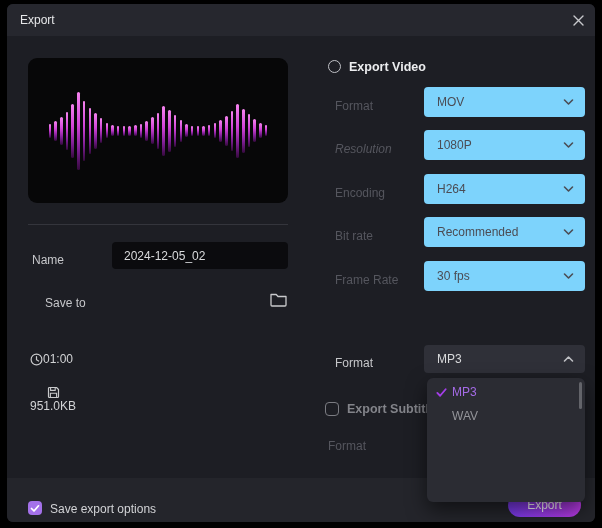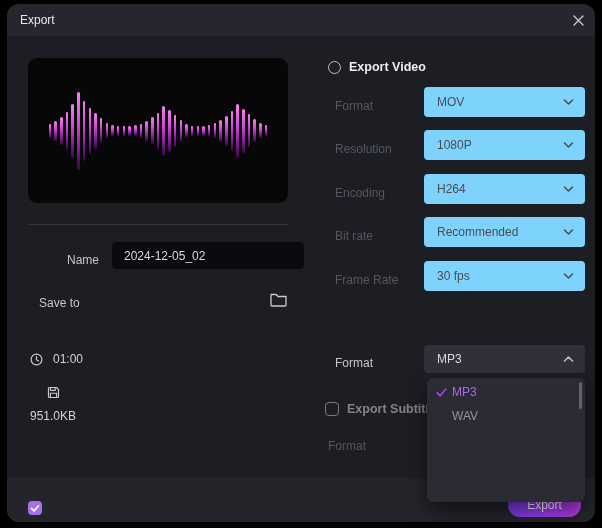--- a/index.html
+++ b/index.html
@@ -1,51 +1,51 @@
 <!DOCTYPE html>
 <html><head>
 <meta charset="utf-8">
 <style>
   * { margin:0; padding:0; box-sizing:border-box; }
   html,body { width:602px; height:528px; background:#000; overflow:hidden;
               font-family:"Liberation Sans", sans-serif; }
   .dialog { position:absolute; left:7px; top:4px; width:588px; height:518px;
-            background:#1d1e24; border-radius:12px; overflow:hidden; }
+            background:#1d1e24; border-radius:6px; overflow:hidden; }
 
   
   .titlebar { position:absolute; left:0; top:0; width:100%; height:32px;
               background:#26272e; display:flex; align-items:center; padding:0 13px; }
   .title { font-size:12px; color:#e6e7e9; }
   .close-btn { position:absolute; right:8px; top:7px; width:18px; height:18px;
                display:flex; align-items:center; justify-content:center; cursor:pointer; }
 
   
   .preview { position:absolute; left:21px; top:54px; width:260px; height:145px;
              background:#070708; border-radius:9px; display:flex; align-items:center;
              justify-content:center; gap:3.2px; overflow:hidden; }
   .wbar { width:2.5px; border-radius:2px;
           background:linear-gradient(to bottom,#f584ee 0%, #d243d8 42%, #7a1d90 75%, #35093e 100%); }
   .divider { position:absolute; left:21px; top:220px; width:260px; height:1px; background:#34353c; }
 
   .field-label { position:absolute; font-size:12px; color:#c6c7ca; }
-  .name-input { position:absolute; left:105px; top:238px; width:192px; height:27px;
+  .name-input { position:absolute; left:105px; top:238px; width:176px; height:27px;
                 background:#0b0b0e; border:none; border-radius:4px; color:#d9dadc;
                 font-size:12px; padding:0 12px; outline:none;
                 font-family:"Liberation Sans", sans-serif; }
   .saveto-box { position:absolute; left:105px; top:282px; width:152px; height:27px;
                 background:#2b2c32; border-radius:4px; color:#c2c3c7; font-size:10.5px;
                 display:flex; align-items:center; padding:0 7px; white-space:nowrap;
                 overflow:hidden; }
   .folder-btn { position:absolute; left:262px; top:287px; width:20px; height:18px; cursor:pointer; }
 
-  .meta-row { position:absolute; display:flex; align-items:center; gap:10px; }
+  .meta-row { position:absolute; display:flex; align-items:center; }
   .meta-text { font-size:12px; color:#d2d3d5; }
 
   
-  .radio-row { position:absolute; display:flex; align-items:flex-end; gap:8px; }
+  .radio-row { position:absolute; display:flex; align-items:flex-start; gap:8px; }
   .radio { width:13px; height:13px; border-radius:50%; border:1.5px solid #c0c1c6; }
   .radio.on { border-color:#9254de; position:relative; }
   .radio.on::after { content:''; position:absolute; left:1.5px; top:1.5px; width:7px;
                      height:7px; border-radius:50%; background:#9254de; }
   .radio-label { font-size:12.5px; font-weight:700; color:#ecedef; }
 
   .row-label { position:absolute; left:328px; font-size:12px; color:#55565e; }
   .row-label.bright { color:#c6c7ca; }
   .dd { position:absolute; left:417px; width:161px; height:30px; background:#7dd3fc;
         border-radius:4px; display:flex; align-items:center; padding:0 13px;
@@ -133,23 +133,23 @@
       <div class="wbar" style="height: 40px;"></div>
       <div class="wbar" style="height: 54px;"></div>
       <div class="wbar" style="height: 44px;"></div>
       <div class="wbar" style="height: 33px;"></div>
       <div class="wbar" style="height: 23px;"></div>
       <div class="wbar" style="height: 15px;"></div>
       <div class="wbar" style="height: 11px;"></div>
     </div>
   <div class="divider"></div>
 
-  <span class="field-label" style="left:25px; top:249px;margin-left:35px;">Name</span>
+  <span class="field-label" style="left:25px; top:249px;">Name</span>
   <input class="name-input" value="2024-12-05_02" style="">
-  <span class="field-label" style="left:32px; top:292px;">Save to</span>
+  <span class="field-label" style="left:38px; top:292px;">Save to</span>
   <span class="folder-btn">
     <svg width="19" height="17" viewBox="0 0 19 17">
       <path d="M2 3.5 h5.2 l1.8 2 h8 v8.5 a1 1 0 0 1 -1 1 h-13 a1 1 0 0 1 -1 -1 z" fill="none" stroke="#c9cacc" stroke-width="1.3" stroke-linejoin="round"></path>
     </svg>
   </span>
 
   <div class="meta-row" style="left:23px; top:348px;">
     <svg width="13" height="13" viewBox="0 0 13 13">
       <circle cx="6.5" cy="6.5" r="5.4" fill="none" stroke="#c9cacc" stroke-width="1.2"></circle>
       <path d="M6.5 3.6 V6.7 L8.6 8" fill="none" stroke="#c9cacc" stroke-width="1.2" stroke-linecap="round"></path>
@@ -170,21 +170,21 @@
   </div>
 
   <span class="row-label" style="top:95px;">Format</span>
   <div class="dd" style="top:83px;">
     <span>MOV</span>
     <svg class="chev" width="11" height="8" viewBox="0 0 11 8">
         <path d="M1.5 2 L5.5 6 L9.5 2" fill="none" stroke="#4b4c54" stroke-width="1.6" stroke-linecap="round" stroke-linejoin="round"></path>
       </svg>
   </div>
 
-  <span class="row-label" style="top:138px;">Resolution</span>
+  <span class="row-label" style="top:138px;font-style:italic;">Resolution</span>
   <div class="dd" style="top:126px;">
     <span>1080P</span>
     <svg class="chev" width="11" height="8" viewBox="0 0 11 8">
         <path d="M1.5 2 L5.5 6 L9.5 2" fill="none" stroke="#4b4c54" stroke-width="1.6" stroke-linecap="round" stroke-linejoin="round"></path>
       </svg>
   </div>
 
   <span class="row-label" style="top:182px;">Encoding</span>
   <div class="dd" style="top:170px;">
     <span>H264</span>
@@ -221,20 +221,21 @@
   <span class="sub-checkbox"></span>
   <span class="sub-label">Export Subtitles</span>
   <span class="row-label" style="left:321px; top:435px;">Format</span>
 
   <div class="footer"></div>
   <span class="save-check">
     <svg width="10" height="9" viewBox="0 0 10 9">
       <path d="M1.5 4.5 L4 7 L8.5 1.8" fill="none" stroke="#fff" stroke-width="1.7" stroke-linecap="round" stroke-linejoin="round"></path>
     </svg>
   </span>
+  <span class="save-label">Save export options</span>
   <button class="export-btn">Export</button>
 
   <div class="panel">
     <div class="panel-scrollbar"></div>
   <div class="dd-item sel">
         <svg class="ck" viewBox="0 0 14 14">
           <path d="M2.5 7.5 L5.5 10.5 L11.5 3.5" fill="none" stroke="#a43ee8" stroke-width="2" stroke-linecap="round" stroke-linejoin="round"></path>
         </svg>
         <span>MP3</span>
       </div>

